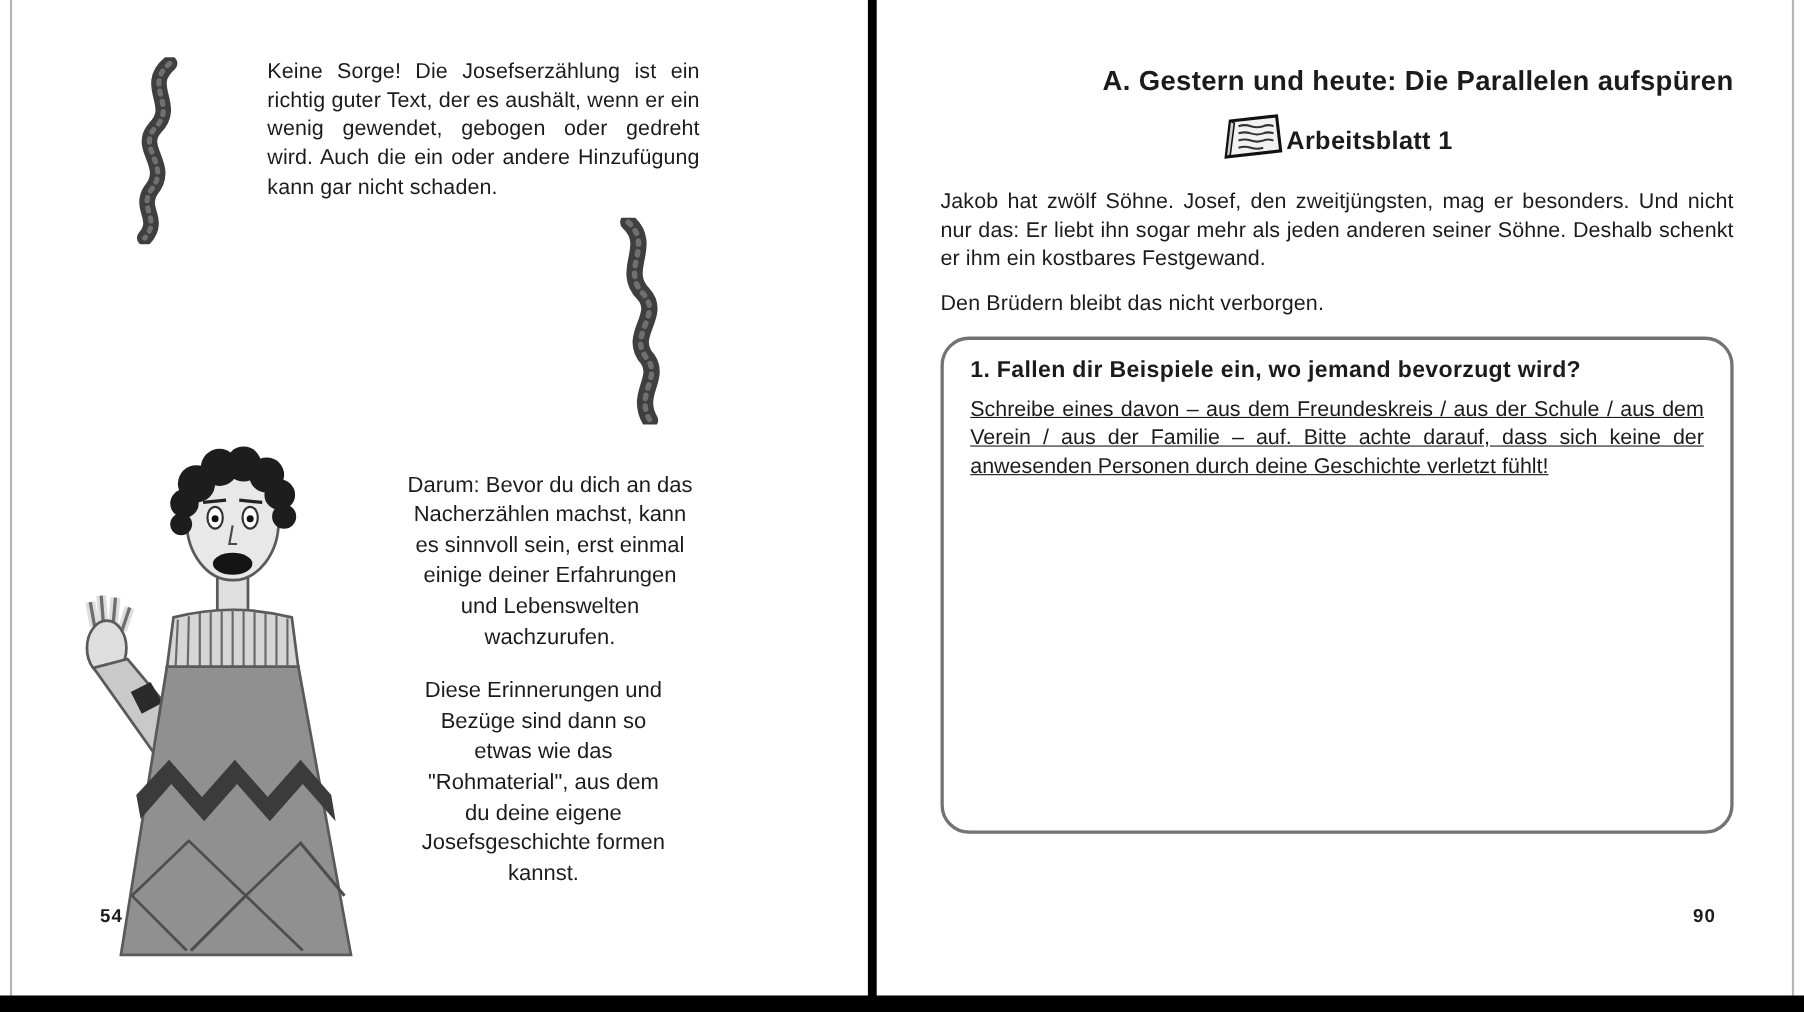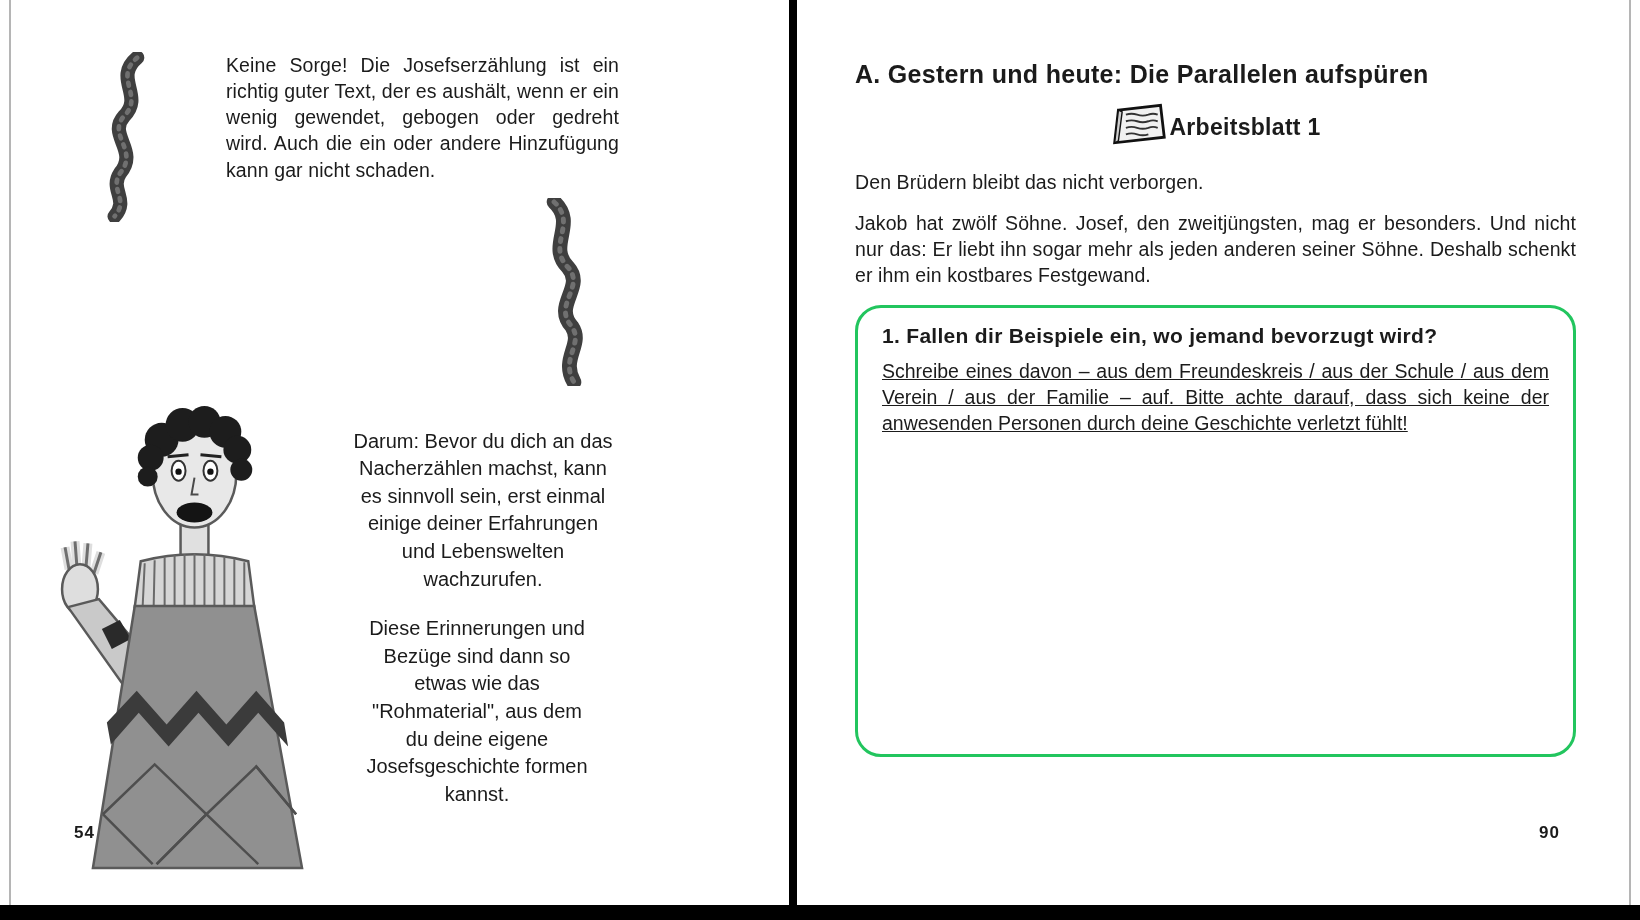--- a/index.html
+++ b/index.html
@@ -6,21 +6,21 @@
   .spread{position:relative;width:1640px;height:920px;background:#ffffff;margin:0 auto;overflow:hidden;
           font-family:"Liberation Sans",sans-serif;color:#1b1b1b;}
   .edge{position:absolute;top:0;bottom:0;width:2px;background:#b5b5b5;}
   .edge.left{left:9px;}
   .edge.right{right:9px;}
   .bottom-bar{position:absolute;left:0;right:0;bottom:0;height:15px;background:#000;}
   .center-divider{position:absolute;top:0;bottom:0;left:789px;width:8px;background:#000;}
 
   
   .page{position:absolute;top:0;height:905px;background:#fff;}
-  .page-left{left:12px;width:649px;}
+  .page-left{left:29px;width:649px;}
   .page-right{left:797px;width:831px;}
   .page-left .content{position:absolute;left:58px;right:42px;top:52px;}
   .page-right .content{position:absolute;left:58px;right:52px;top:52px;}
 
   p.body-par{font-size:19.5px;line-height:1.34;text-align:justify;margin:0 0 15px 0;letter-spacing:.1px;}
   .float-l{float:left;width:142px;height:152px;margin:0 14px 6px 0;}
   .float-r{float:right;width:96px;height:188px;margin:0 0 6px 14px;}
   .squiggle{display:block;}
 
   .figure-row{display:flex;clear:both;margin-top:18px;}
@@ -28,24 +28,24 @@
   .italic-col{flex:1;padding-top:36px;font-size:20px;line-height:1.38;}
   .italic-block-1{text-align:center;margin:0 0 22px 0;padding:0 6px;}
   .italic-block-2{text-align:center;margin:0;padding-left:14px;padding-right:26px;}
 
   .page-number{position:absolute;bottom:62px;font-size:17px;font-weight:800;letter-spacing:1px;}
   .pn-left{left:62px;}
   .pn-right{right:68px;}
 
   
   .hand{font-weight:800;letter-spacing:.3px;}
-  .main-heading{text-align:left;font-size:25px;margin:8px 0 14px 0;}
+  .main-heading{text-align:right;font-size:25px;margin:8px 0 14px 0;}
   .worksheet-row{display:flex;justify-content:center;align-items:center;gap:1px;margin:0 0 18px 0;}
   .worksheet-label{font-size:23px;}
-  .task-box{border:3px solid #22c55e;border-radius:26px;height:452px;padding:16px 24px;box-sizing:border-box;margin-top:16px;}
+  .task-box{border:3px solid #737373;border-radius:26px;height:452px;padding:16px 24px;box-sizing:border-box;margin-top:16px;}
   .task-title{font-size:21px;margin:0 0 10px 0;}
   .task-body{font-size:19.5px;line-height:1.34;text-align:justify;margin:0;text-decoration:underline;}
 </style>
 </head>
 <body>
 
 <div class="spread">
   <div class="edge left"></div>
   <div class="edge right"></div>
 
@@ -144,22 +144,22 @@
               <path d="M17,12 q6,-2 12,0 q6,2 12,0 q5,-2 10,0"></path>
               <path d="M17,19 q6,-2 12,0 q6,2 12,0 q5,-2 10,0"></path>
               <path d="M17,26 q6,-2 12,0 q6,2 12,0 q5,-2 10,0"></path>
               <path d="M17,33 q6,-2 12,0 q6,2 12,0"></path>
             </g>
           </svg>
         </span>
         <span class="worksheet-label hand">Arbeitsblatt 1</span>
       </div>
 
+      <p class="body-par">Jakob hat zwölf Söhne. Josef, den zweitjüngsten, mag er besonders. Und nicht nur das: Er liebt ihn sogar mehr als jeden anderen seiner Söhne. Deshalb schenkt er ihm ein kostbares Festgewand.</p>
       <p class="body-par">Den Brüdern bleibt das nicht verborgen.</p>
-      <p class="body-par">Jakob hat zwölf Söhne. Josef, den zweitjüngsten, mag er besonders. Und nicht nur das: Er liebt ihn sogar mehr als jeden anderen seiner Söhne. Deshalb schenkt er ihm ein kostbares Festgewand.</p>
 
       <div class="task-box">
         <h2 class="task-title hand">1. Fallen dir Beispiele ein, wo jemand bevorzugt wird?</h2>
         <p class="task-body">Schreibe eines davon – aus dem Freundeskreis / aus der Schule / aus dem Verein / aus der Familie – auf. Bitte achte darauf, dass sich keine der anwesenden Personen durch deine Geschichte verletzt fühlt!</p>
       </div>
 
     </div>
     <div class="page-number pn-right">90</div>
   </div>
 

